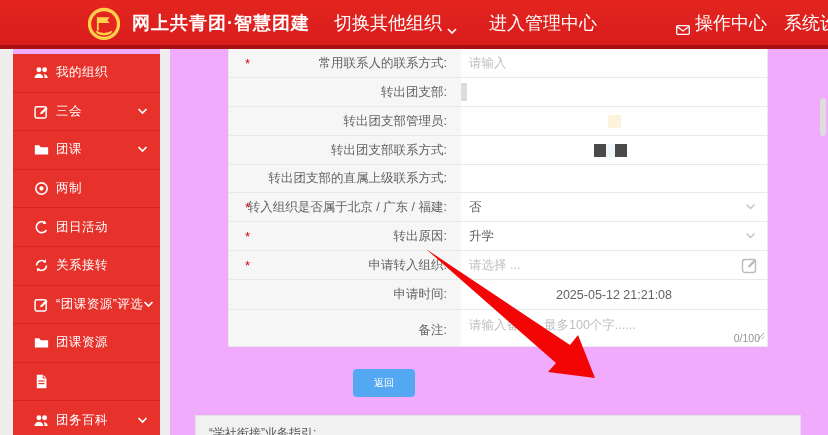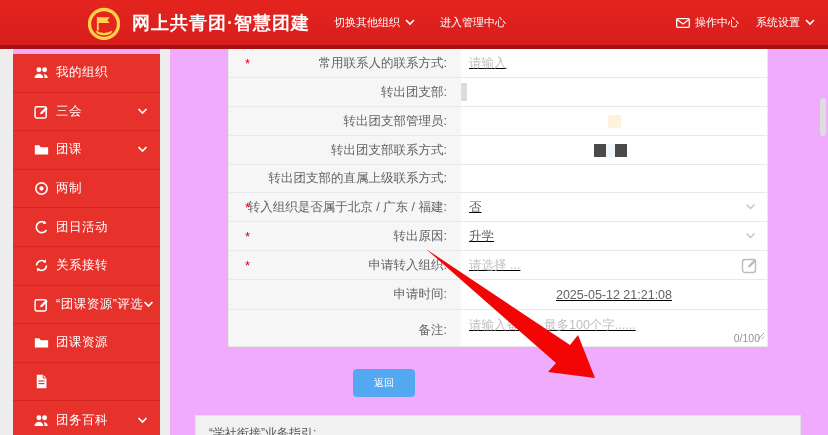--- a/index.html
+++ b/index.html
@@ -7,23 +7,23 @@
     font-family:"Liberation Sans","DejaVu Sans",sans-serif; }
   .page { position:relative; width:828px; height:435px; overflow:hidden; background:#f0abfc; }
 
   
   .header { position:absolute; left:0; top:0; width:828px; height:45px;
     background:linear-gradient(180deg, var(--header-red,#e4251f) 0%, #d81d1c 100%);
     display:flex; align-items:center; color:#fff; }
   .hdr-left { display:flex; align-items:center; padding-left:85px; }
   .logo { width:38px; height:38px; margin-right:9px; flex:0 0 auto; }
   .app-title { font-size:18px; font-weight:bold; letter-spacing:1px; white-space:nowrap; }
-  .hdr-link { font-size:11px; color:#fff; white-space:nowrap; display:flex; align-items:center; gap:5px; cursor:pointer; }
+  .hdr-link { font-size:18px; color:#fff; white-space:nowrap; display:flex; align-items:flex-end; gap:5px; cursor:pointer; }
   .switch-org { margin-left:24px; }
-  .enter-admin { margin-left:25px; }
+  .enter-admin { margin-left:32px; }
   .hdr-right { position:absolute; left:676px; top:0; height:45px; display:flex; align-items:center; gap:17px; }
   .dark-line { position:absolute; left:0; top:45px; width:828px; height:4px; background:var(--dark-line,#a81114); }
 
   
   .left-strip  { position:absolute; left:0;   top:49px; width:13px; height:386px; background:#ededed; }
   .gap-strip   { position:absolute; left:160px; top:49px; width:10px; height:386px; background:#ededed; }
 
   
   .sidebar { position:absolute; left:13px; top:54px; width:147px; height:386px;
     background:var(--sidebar-red,#e7322c); }
@@ -35,21 +35,21 @@
   .schev { margin-left:auto; display:flex; }
 
   
   .form-table { position:absolute; left:228px; top:49px; width:540px;
     border-left:1px solid var(--row-border,#e9e9e9); border-right:1px solid var(--row-border,#e9e9e9); }
   .frow { display:flex; border-bottom:1px solid var(--row-border,#e9e9e9); }
   .fl { position:relative; width:232px; background:var(--label-bg,#f6f6f6);
     display:flex; align-items:center; justify-content:flex-end; padding-right:14px;
     font-size:12.5px; color:#606266; white-space:nowrap; }
   .req { position:absolute; left:16px; color:#d9001b; font-size:13px; top:50%; transform:translateY(-44%); }
-  .fv { position:relative; width:306px; background:#fff; display:flex; align-items:center; padding-left:8px;text-decoration:underline; }
+  .fv { position:relative; width:306px; background:#fff; display:flex; align-items:center; padding-left:8px; }
   .fv input { width:100%; border:none; outline:none; font-size:12.5px; color:#606266; background:transparent;
     font-family:"Liberation Sans","DejaVu Sans",sans-serif; }
   .fv input::placeholder, .fv textarea::placeholder { color:var(--placeholder,#bfbfbf); }
   .sel-value { font-size:12.5px; color:#606266; }
   .ph-text { font-size:12.5px; color:var(--placeholder,#bfbfbf); }
   .chev-gray { position:absolute; right:11px; top:50%; transform:translateY(-50%); display:flex; }
   .edit-icon { position:absolute; right:8px; top:50%; transform:translateY(-50%); display:flex; cursor:pointer; }
   .time-center { width:100%; text-align:center; font-size:12.5px; color:#606266; padding-right:8px; }
   .fv textarea { width:100%; height:100%; border:none; outline:none; resize:none; background:transparent;
     font-size:12.5px; color:#606266; padding-top:7px;

